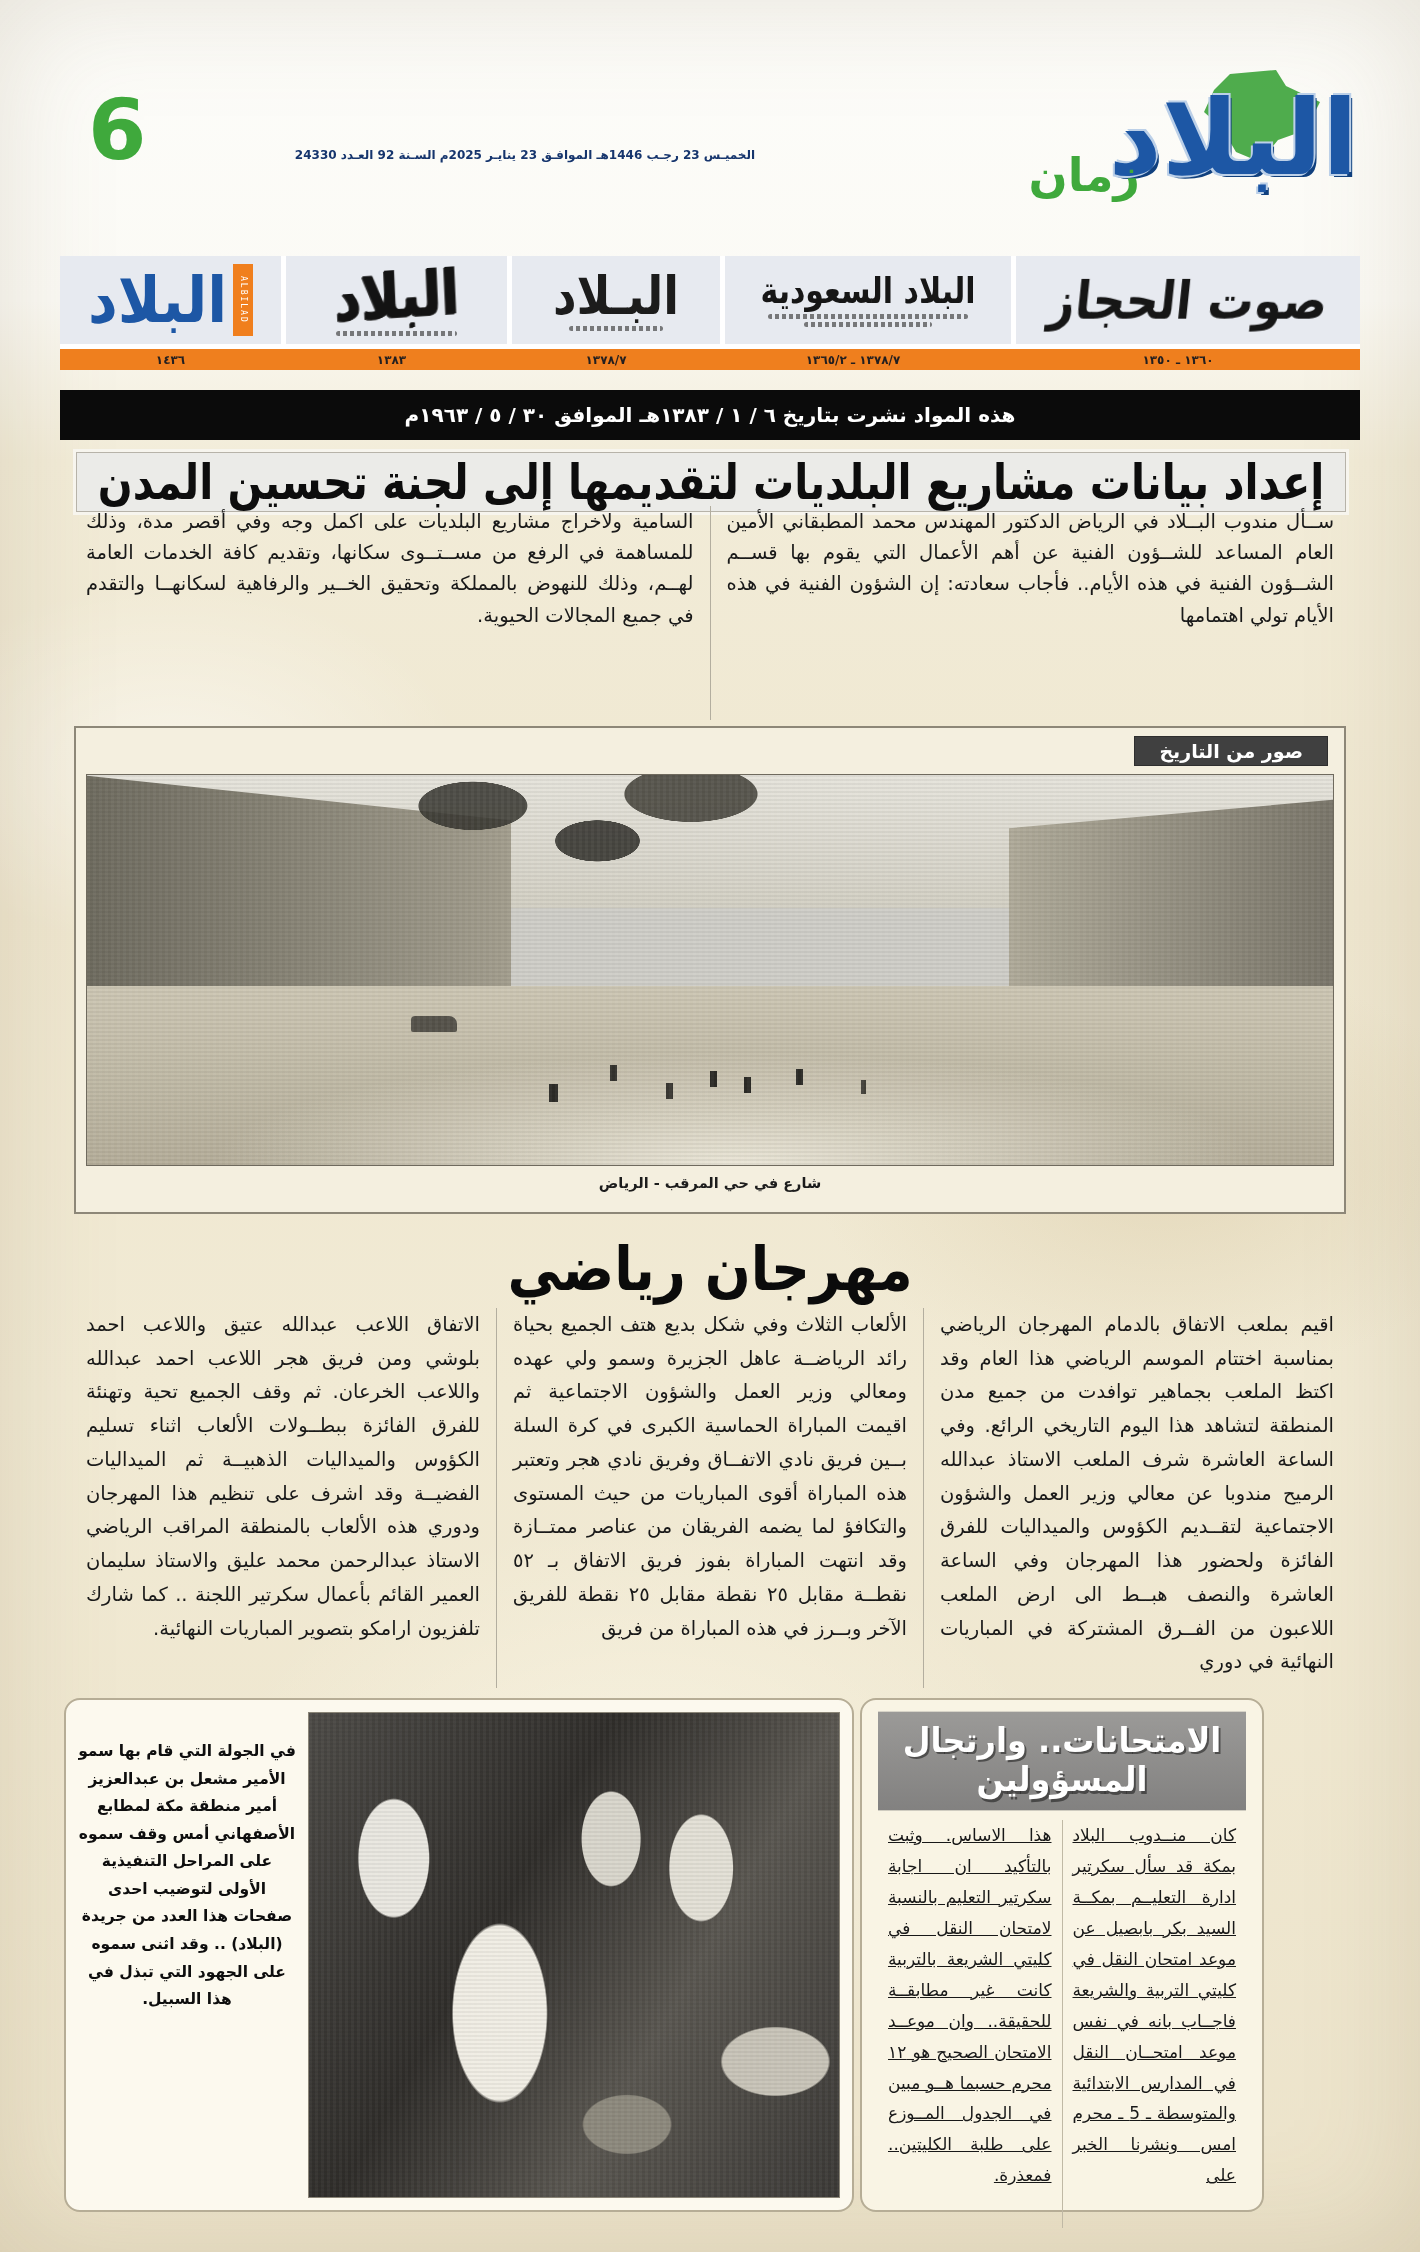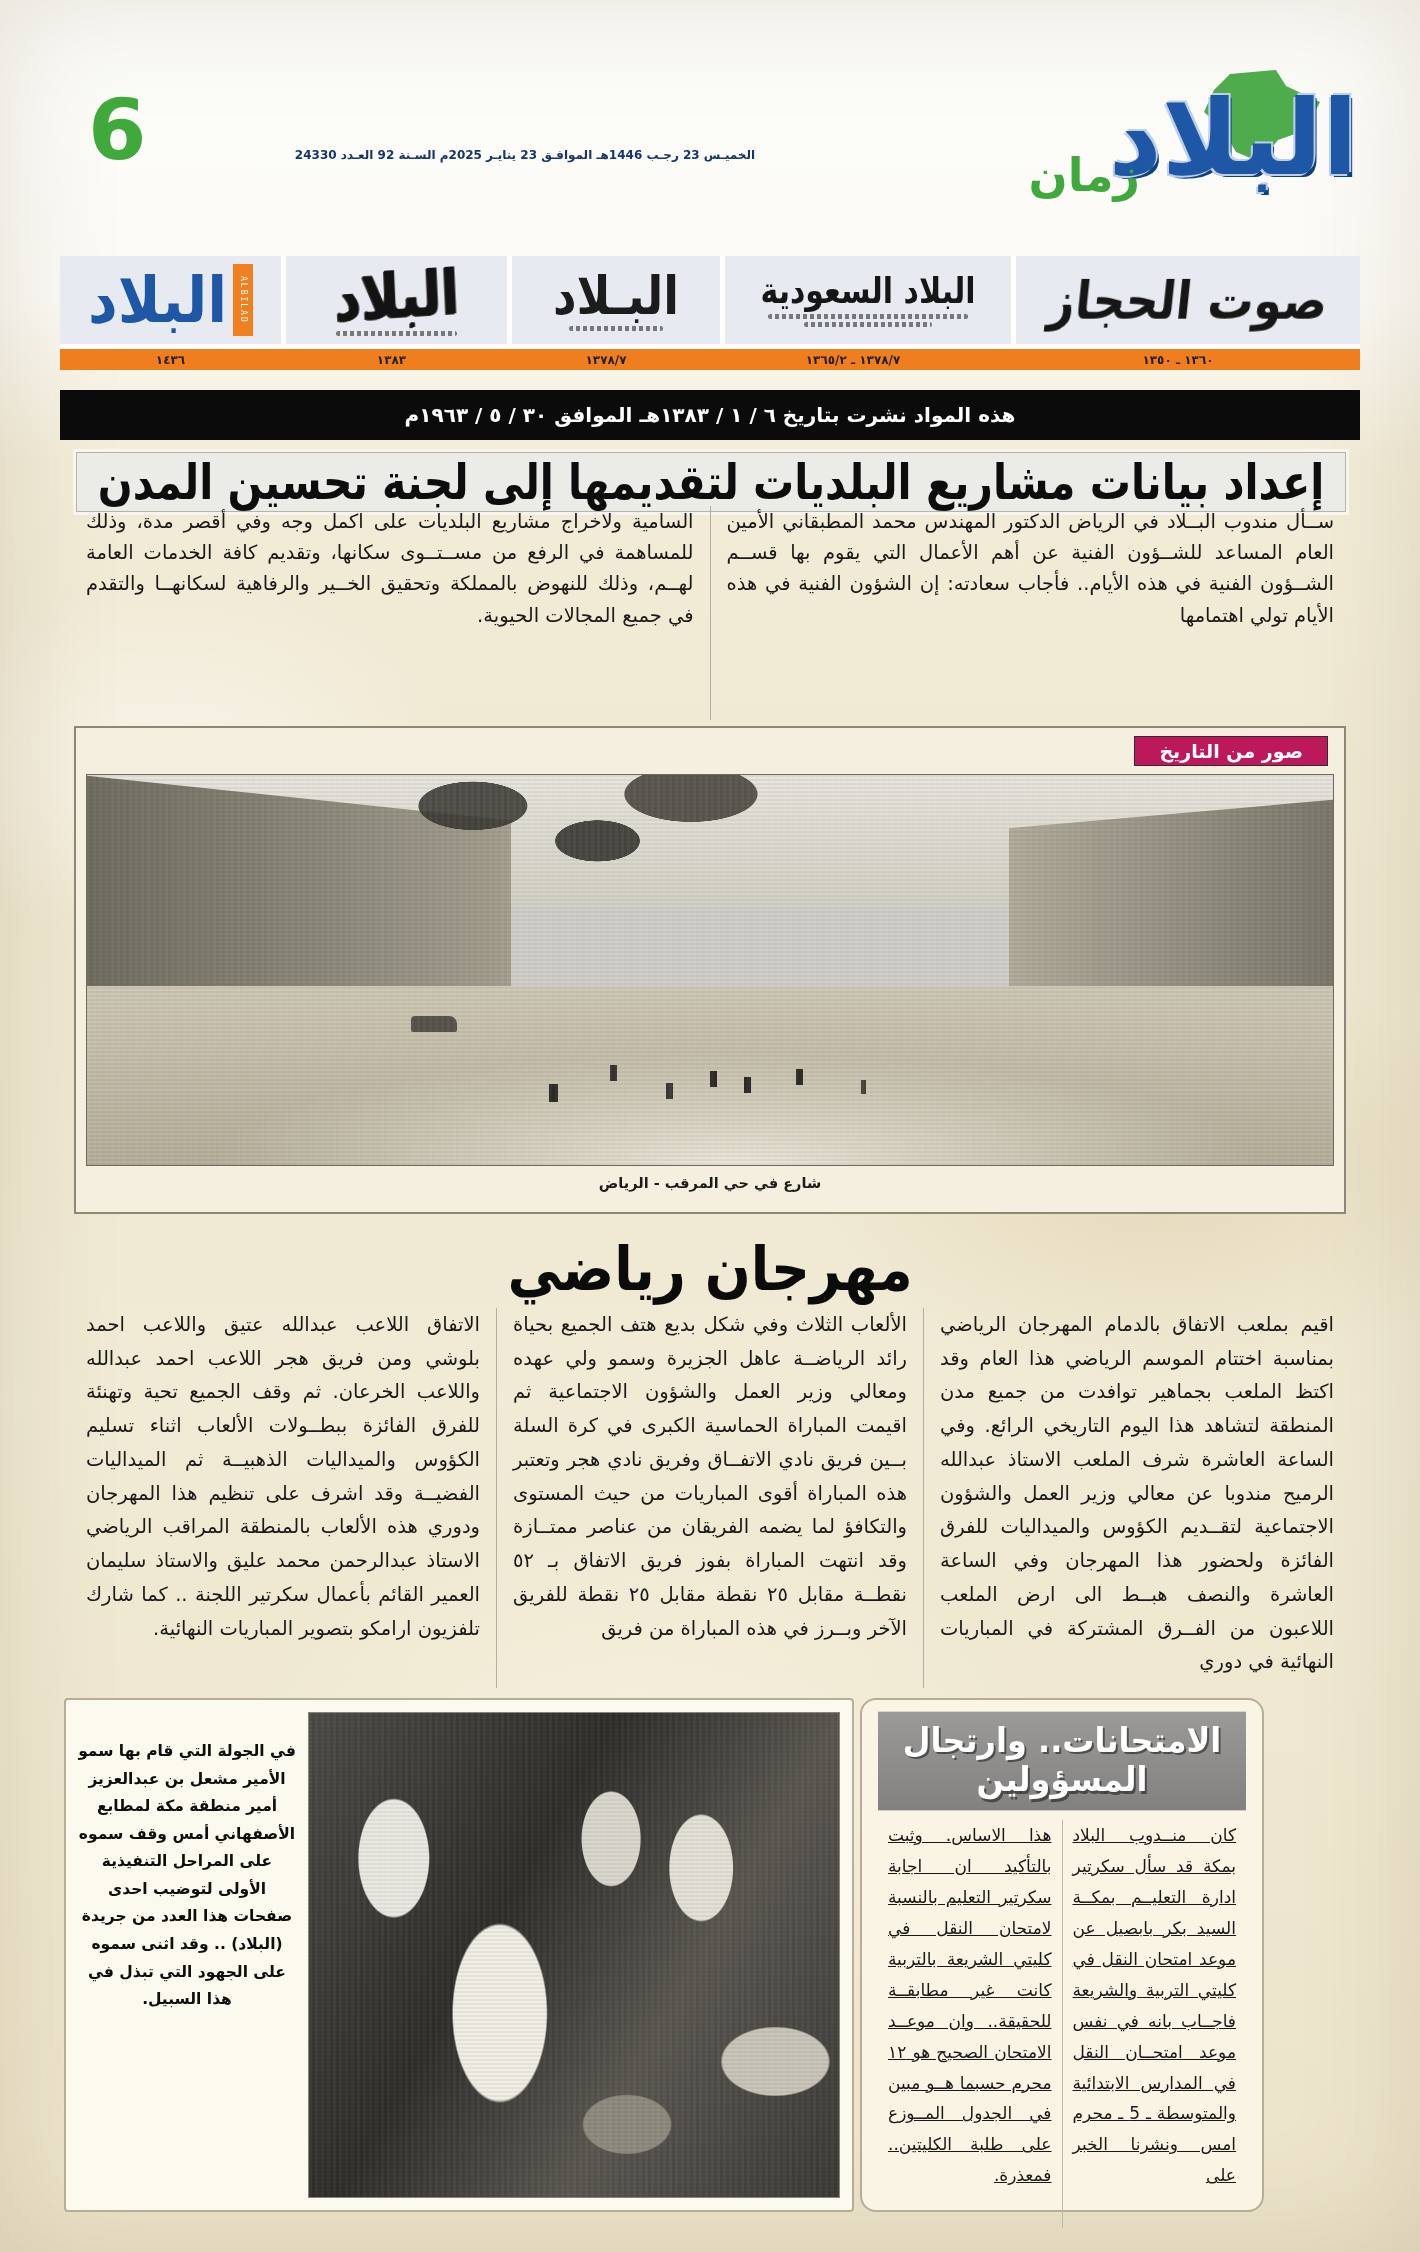--- a/index.html
+++ b/index.html
@@ -59,21 +59,21 @@
   .headline-box span{font-size:41px;font-weight:bold;color:#0d0d0d;transform:scaleY(1.18);white-space:nowrap;direction:rtl;}
   
   .cols{display:flex;direction:rtl;}
   .cols .col{flex:1;padding:0 16px;font-size:19.5px;line-height:1.6;color:#191919;text-align:justify;direction:rtl;overflow:hidden;}
   .cols .col:not(:last-child){border-left:1px solid #b3ae9f;}
   .art1{left:70px;top:506px;width:1280px;height:214px;}
   .art2{left:70px;top:1308px;width:1280px;height:380px;}
   .art2 .col{line-height:1.73;}
   
   .photobox{left:74px;top:726px;width:1272px;height:488px;border:2px solid #8d8778;background:#f4efdf;box-sizing:border-box;}
-  .photolabel{position:absolute;top:8px;right:16px;background:#be185d;border:1px solid #2e2e2e;color:#fff;
+  .photolabel{position:absolute;top:8px;right:16px;background:#404040;border:1px solid #2e2e2e;color:#fff;
     font-size:19px;font-weight:bold;padding:3px 24px;direction:rtl;}
   .photos-row{position:absolute;top:46px;left:10px;right:10px;display:flex;direction:rtl;gap:14px;}
   .photo-unit{flex:1;}
   .photo-frame{height:390px;border:1px solid #6f6a5e;position:relative;overflow:hidden;background:#cfcec8;}
   .photo-caption{text-align:center;font-size:14.5px;font-weight:bold;color:#1c1c1c;padding-top:9px;direction:rtl;}
   .grain{position:absolute;inset:0;background:repeating-linear-gradient(0deg,rgba(0,0,0,.05) 0 2px,transparent 2px 4px),repeating-linear-gradient(90deg,rgba(255,255,255,.04) 0 3px,transparent 3px 6px);}
   
   .jd-sky{position:absolute;top:0;left:0;right:0;height:26%;background:linear-gradient(#efede6,#d9d7cf);}
   .jd-skyline{position:absolute;top:8%;left:0;right:0;height:48%;opacity:.9;transform:skewY(-3deg);
     background:repeating-linear-gradient(90deg,#3c3b37 0 40px,#5a5852 40px 72px,#6e6b63 72px 100px,#4a4843 100px 128px);}
@@ -89,21 +89,21 @@
   .ry-road{position:absolute;bottom:0;left:0;right:0;height:46%;background:linear-gradient(#cdc7b4,#b5ae9a);}
   .ry-road::after{content:"";position:absolute;inset:0;background:radial-gradient(ellipse 60% 90% at 52% 100%, rgba(240,236,222,.9), transparent 70%);}
   .ry-palm{position:absolute;top:-4%;left:16%;width:50%;height:30%;opacity:.85;
     background:radial-gradient(ellipse 90px 40px at 30% 40%,#35342e 60%,transparent 61%),radial-gradient(ellipse 110px 46px at 65% 30%,#403e36 60%,transparent 61%),radial-gradient(ellipse 70px 34px at 50% 70%,#2e2d28 60%,transparent 61%);}
   .ry-figs{position:absolute;left:50%;bottom:20%;width:7px;height:16px;background:#2c2b27;
     box-shadow:34px 6px 0 0 #2c2b27,-44px 12px 0 0 #3a3833,86px -2px 0 0 #2c2b27,150px 8px 0 -1px #44423b,-100px -6px 0 0 #34332e,-160px 14px 0 1px #2c2b27;}
   .ry-car{position:absolute;left:26%;bottom:34%;width:46px;height:16px;background:#55524a;border-radius:4px 8px 2px 2px;}
   
   .sports-headline{left:0;top:1238px;width:100%;text-align:center;font-size:54px;font-weight:bold;color:#0b0b0b;transform:scaleY(1.12);direction:rtl;}
   
-  .visitbox{left:64px;top:1698px;width:790px;height:514px;border:2px solid #b6ad96;border-radius:4px;background:#fcf9ee;
+  .visitbox{left:64px;top:1698px;width:790px;height:514px;border:2px solid #b6ad96;border-radius:16px;background:#fcf9ee;
     box-sizing:border-box;padding:12px;display:flex;gap:12px;}
   .visit-caption{width:218px;font-size:15.5px;font-weight:bold;line-height:1.78;text-align:center;color:#0e0e0e;direction:rtl;padding-top:26px;overflow:hidden;}
   .visit-photo{flex:1;position:relative;overflow:hidden;border:1px solid #8a8577;
     background:
       radial-gradient(ellipse 60px 100px at 16% 30%, #e9e7e0 58%, transparent 60%),
       radial-gradient(ellipse 80px 150px at 36% 62%, #f0ede4 58%, transparent 60%),
       radial-gradient(ellipse 50px 80px at 57% 26%, #d9d6cc 58%, transparent 60%),
       radial-gradient(ellipse 54px 90px at 74% 32%, #e3e0d6 58%, transparent 60%),
       radial-gradient(ellipse 110px 70px at 88% 72%, #c8c4b8 48%, transparent 50%),
       radial-gradient(ellipse 90px 60px at 60% 85%, #8d897d 48%, transparent 50%),

